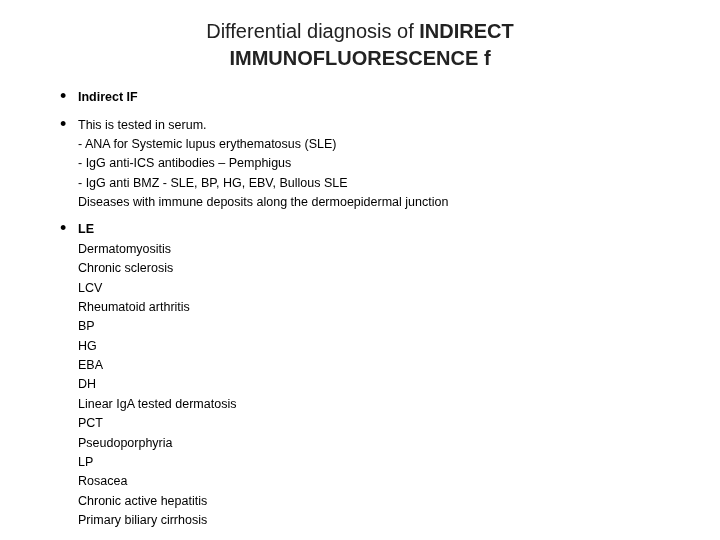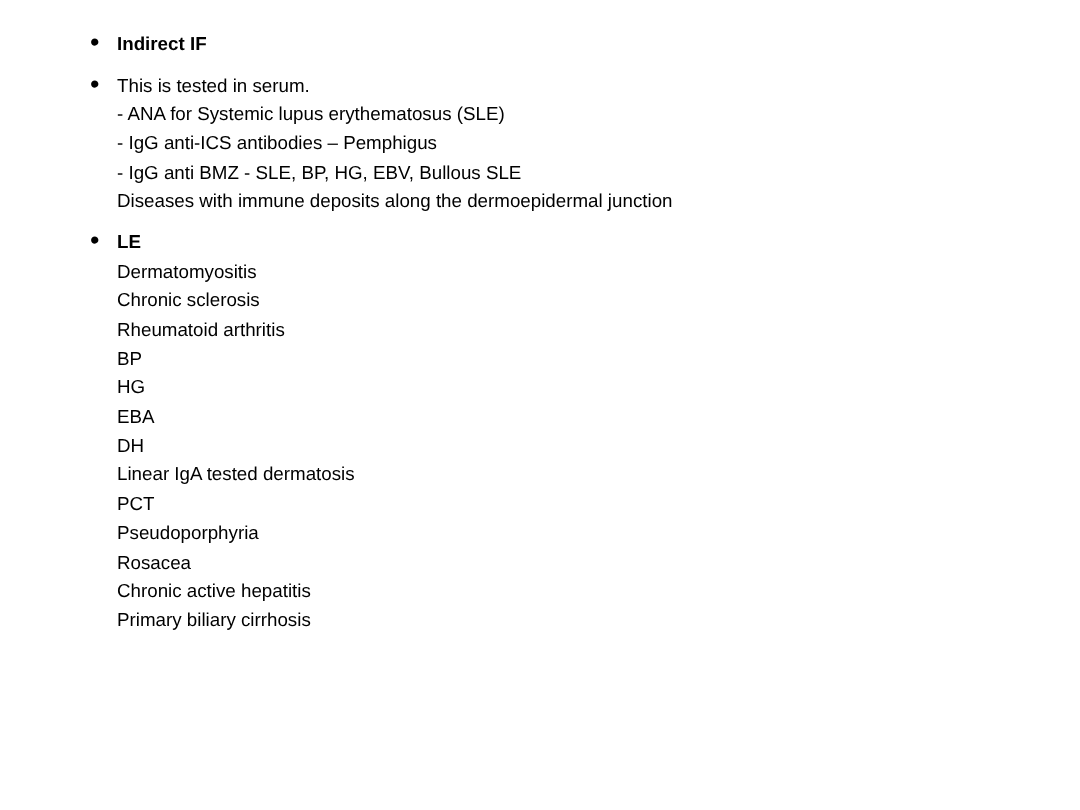--- a/index.html
+++ b/index.html
@@ -82,20 +82,26 @@
     }
 
     .bullet-content .normal-line {
       font-weight: normal;
     }
   </style>
 </head>
 <body>
 
 <div class="page-container">
+  <div class="title-section">
+    <div class="title-line1">
+      <span>Differential diagnosis of </span><span class="bold">INDIRECT</span>
+    </div>
+    <div class="title-line2">IMMUNOFLUORESCENCE f</div>
+  </div>
 
   <div class="content-area">
 
     <div class="bullet-item">
       <div class="bullet-dot">•</div>
       <div class="bullet-content">
         <span class="bold-line">Indirect IF</span>
       </div>
     </div>
 
@@ -109,28 +115,30 @@
         <span class="normal-line">Diseases with immune deposits along the dermoepidermal junction</span>
       </div>
     </div>
 
     <div class="bullet-item">
       <div class="bullet-dot">•</div>
       <div class="bullet-content">
         <span class="bold-line">LE</span>
         <span class="normal-line">Dermatomyositis</span>
         <span class="normal-line">Chronic sclerosis</span>
+        <span class="normal-line">LCV</span>
         <span class="normal-line">Rheumatoid arthritis</span>
         <span class="normal-line">BP</span>
         <span class="normal-line">HG</span>
         <span class="normal-line">EBA</span>
         <span class="normal-line">DH</span>
         <span class="normal-line">Linear IgA tested dermatosis</span>
         <span class="normal-line">PCT</span>
         <span class="normal-line">Pseudoporphyria</span>
+        <span class="normal-line">LP</span>
         <span class="normal-line">Rosacea</span>
         <span class="normal-line">Chronic active hepatitis</span>
         <span class="normal-line">Primary biliary cirrhosis</span>
       </div>
     </div>
 
   </div>
 </div>
 
 </body></html>

